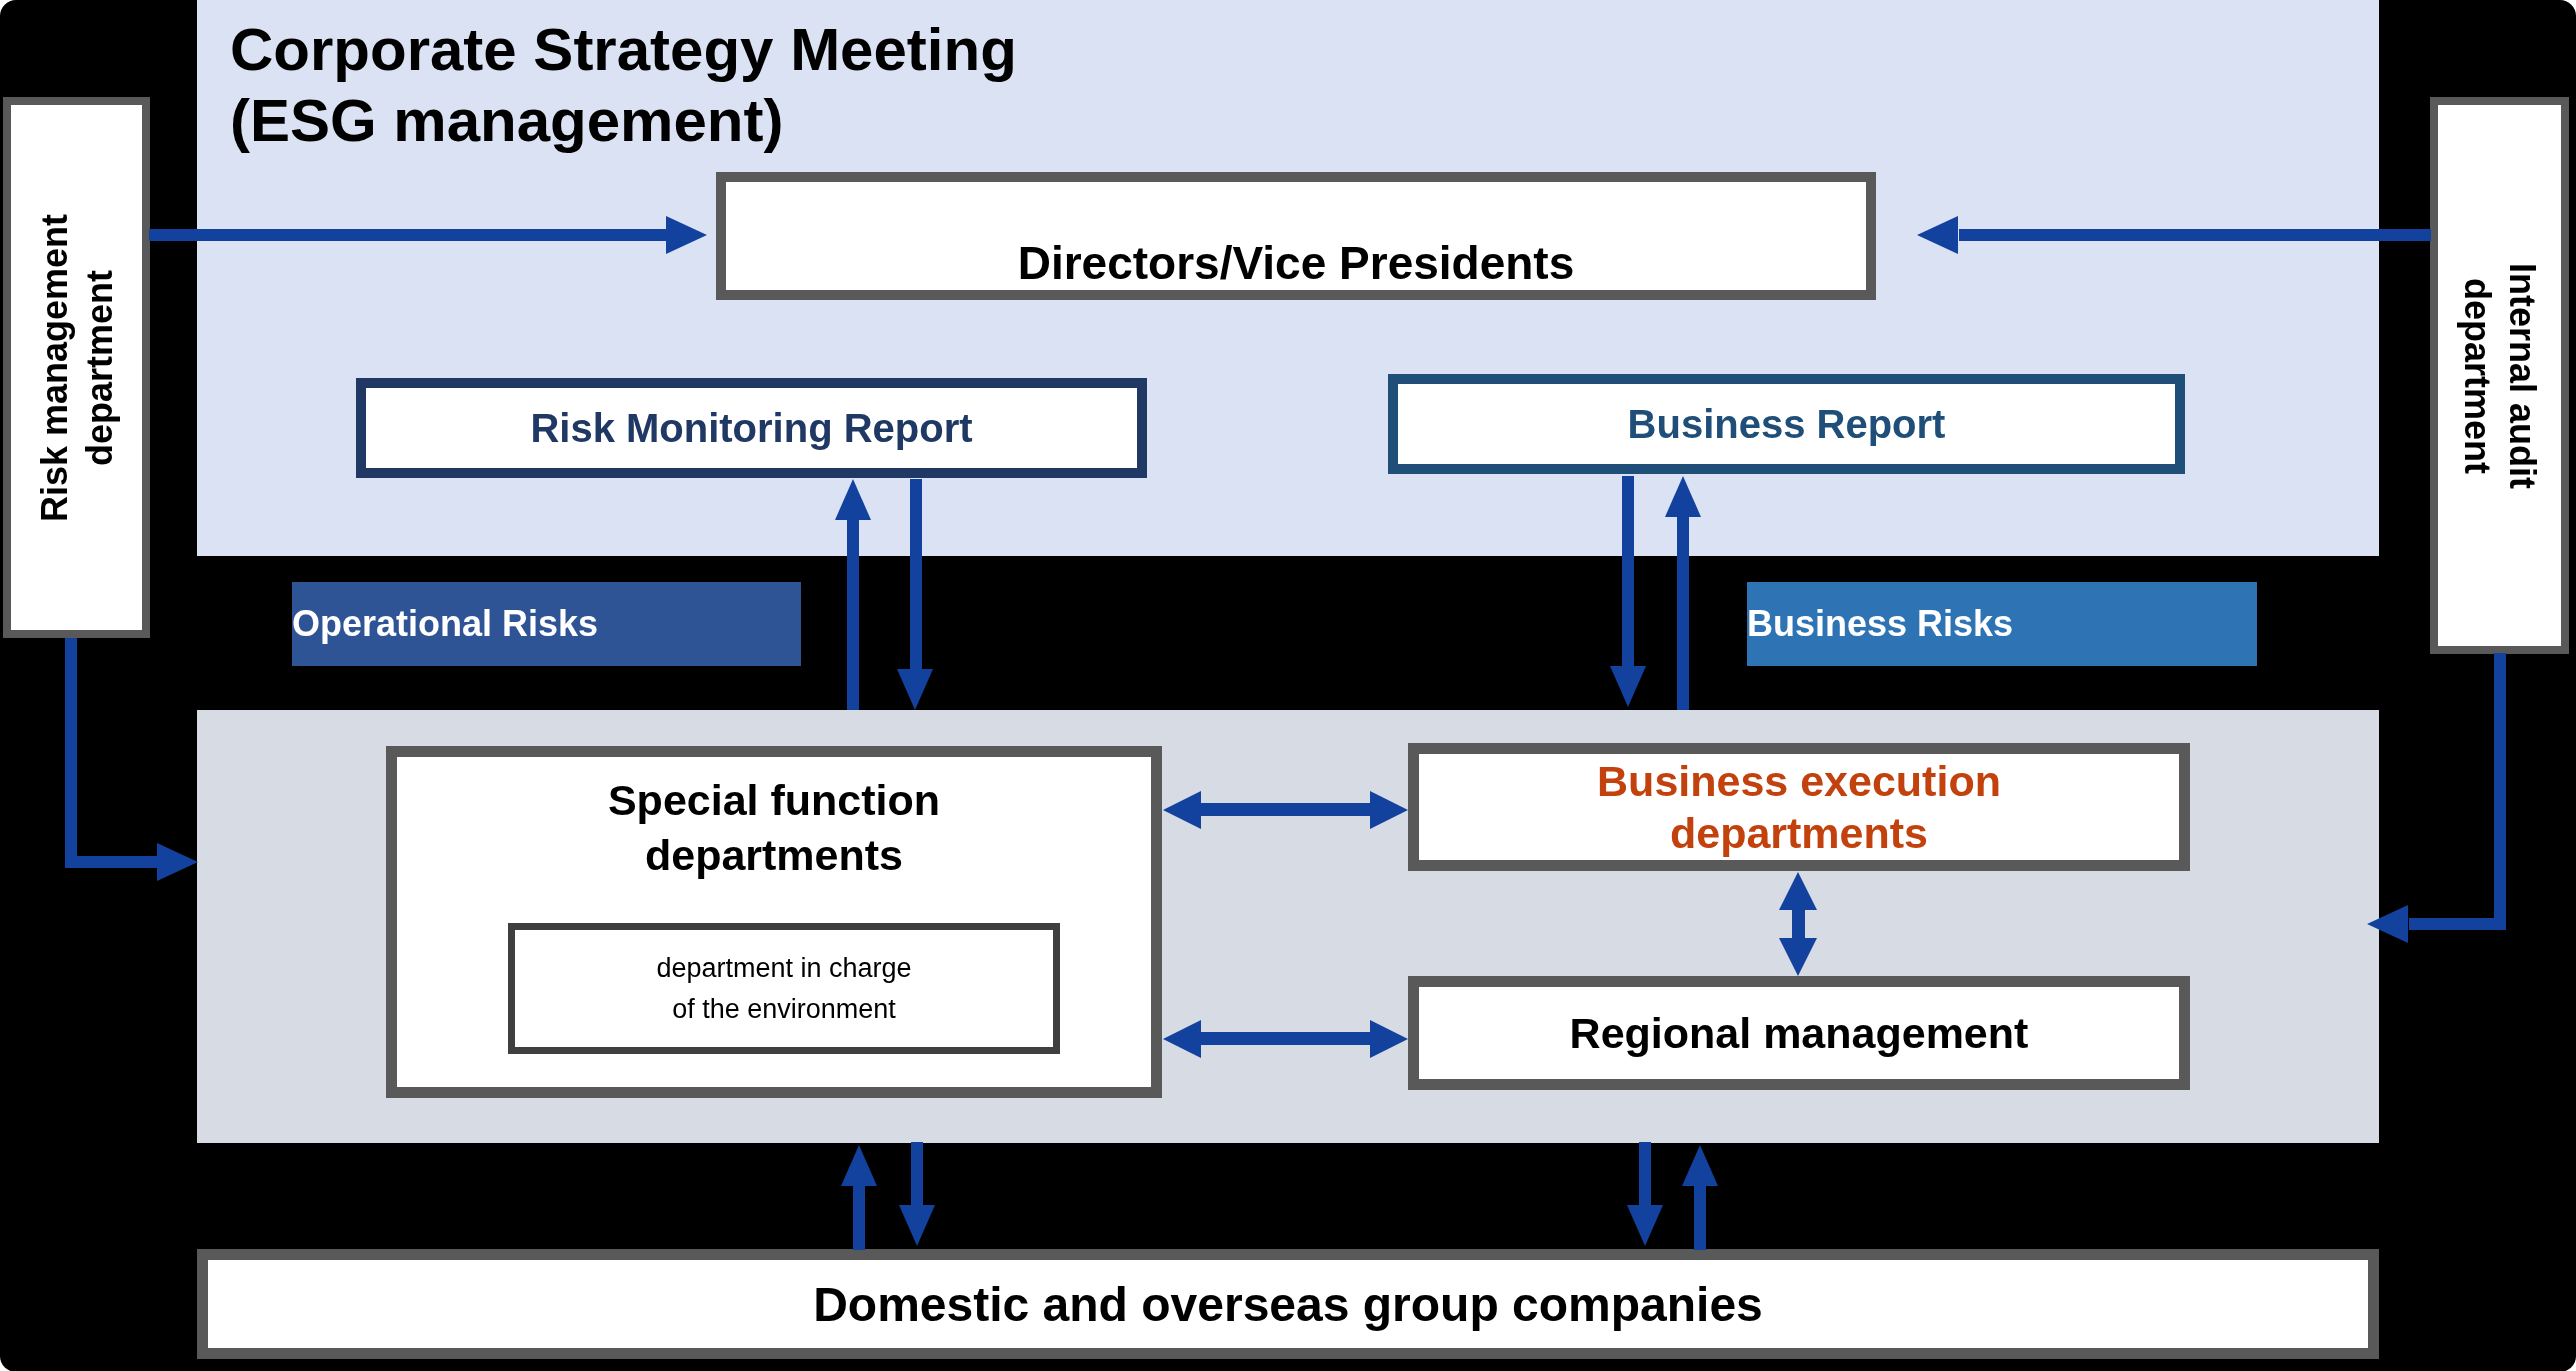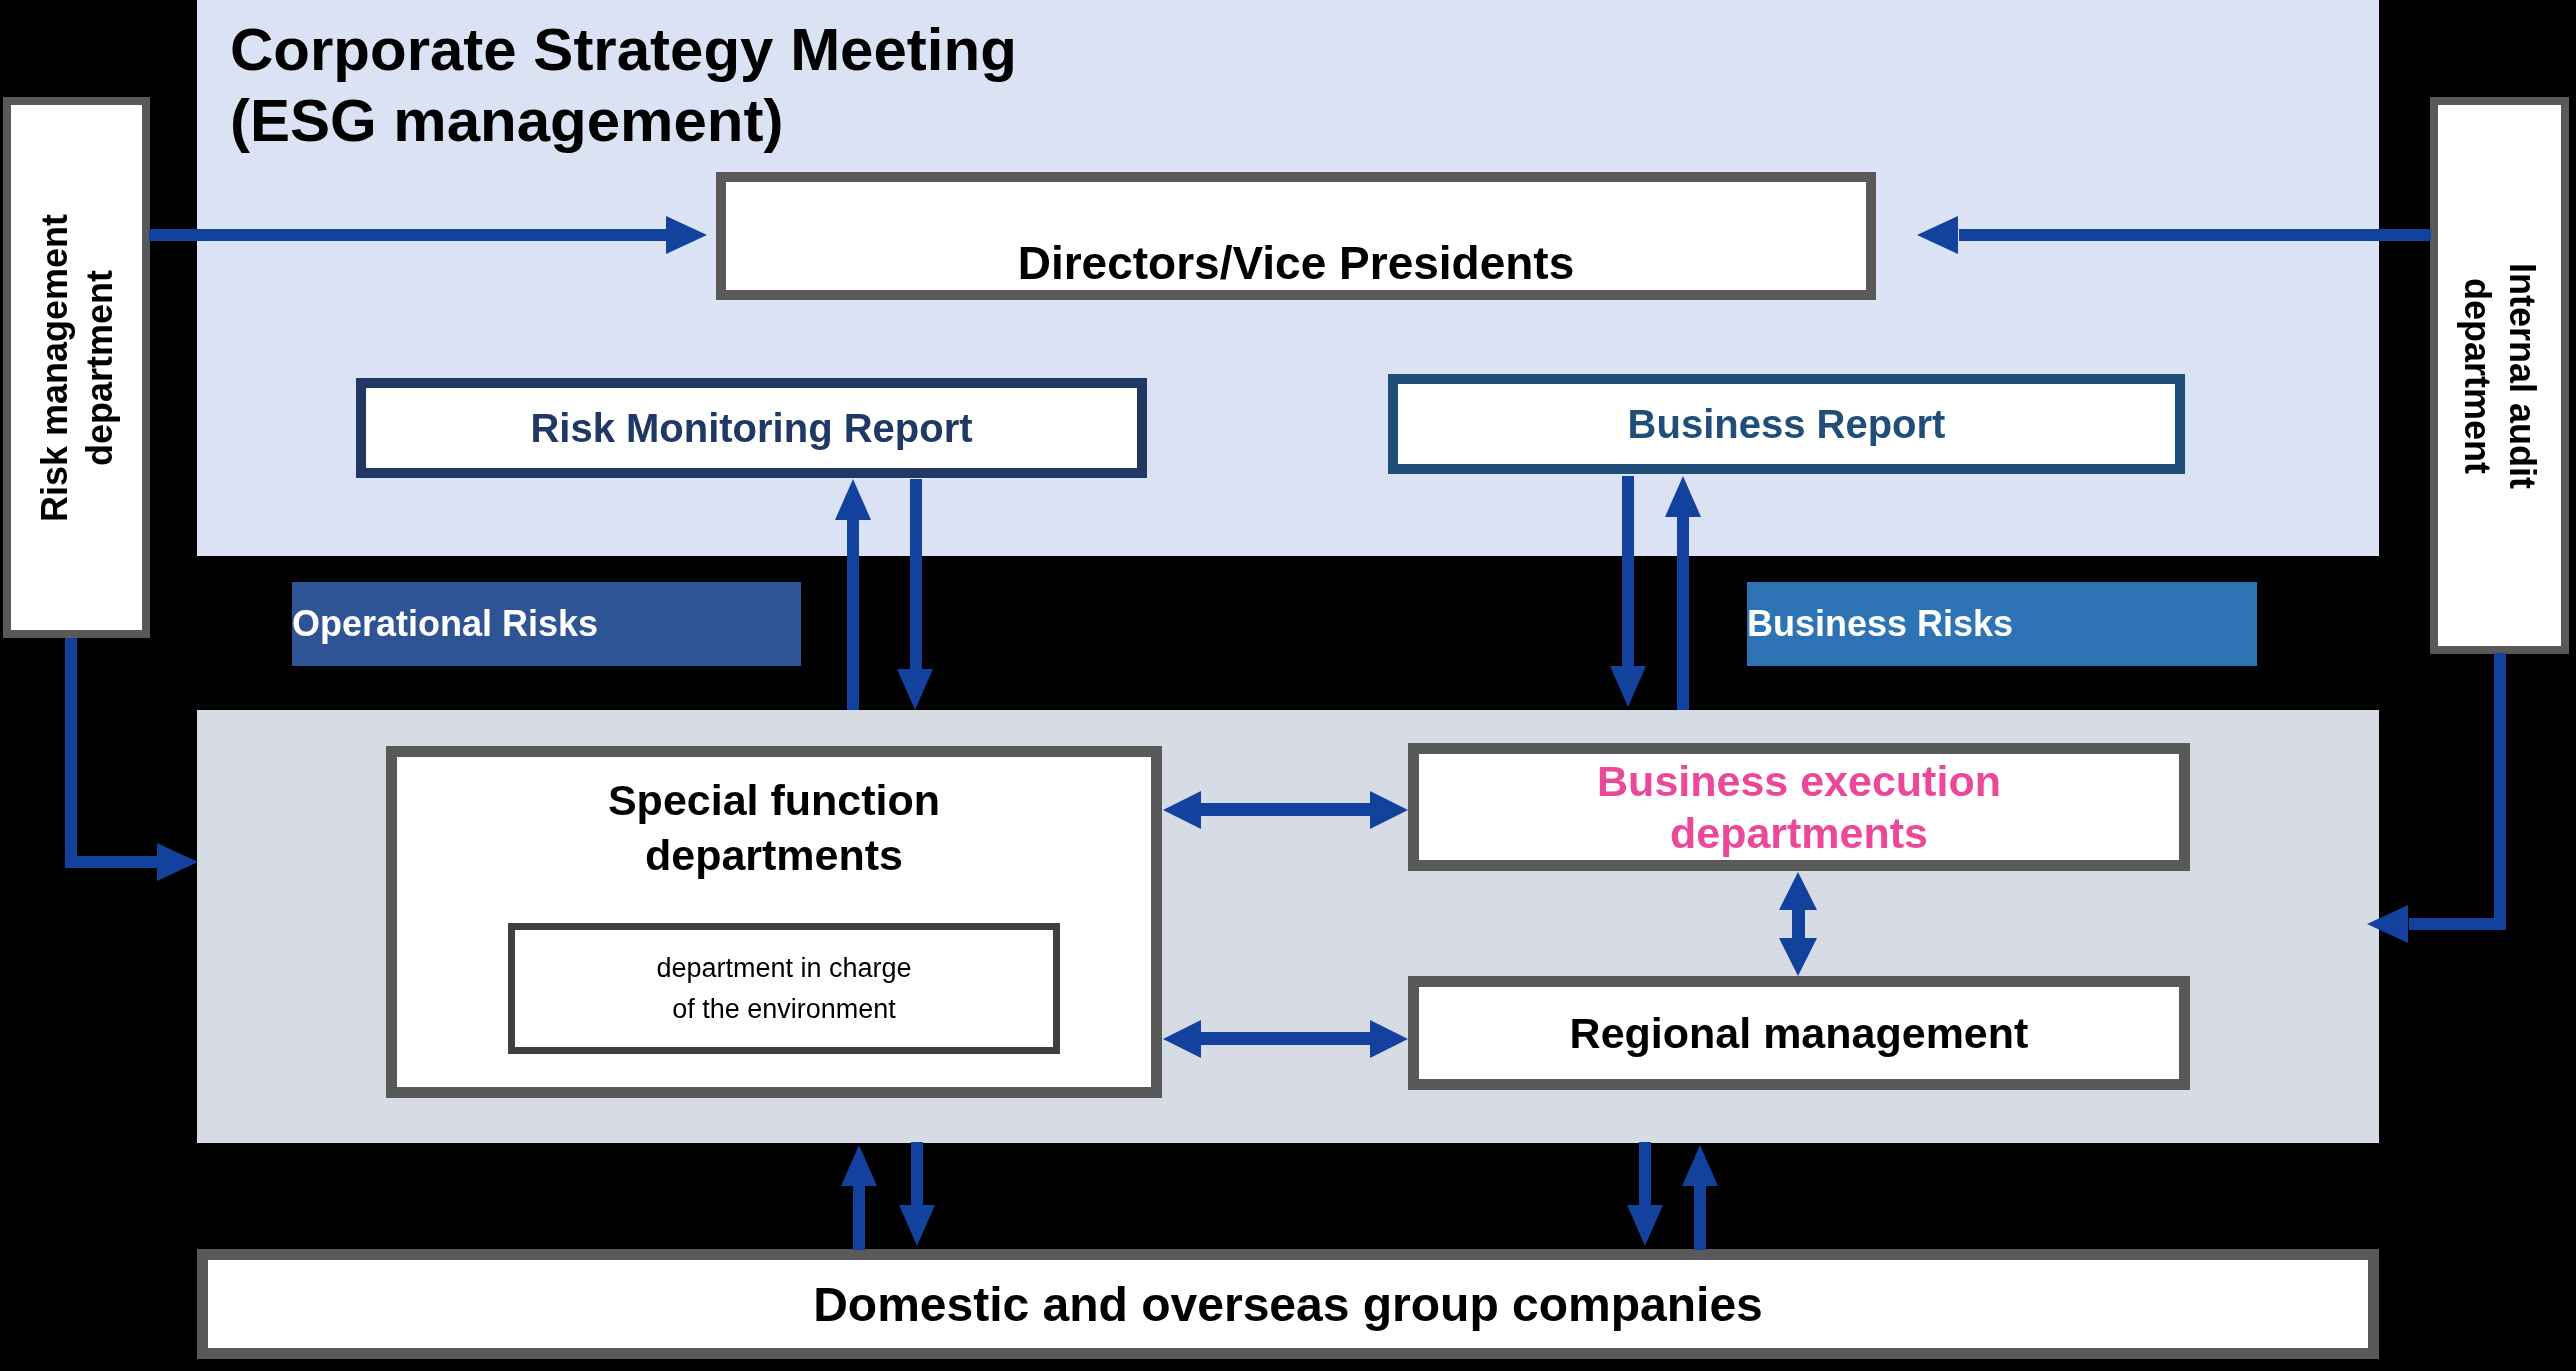--- a/index.html
+++ b/index.html
@@ -1,17 +1,17 @@
 <!DOCTYPE html>
 <html style="--c-page_bg: #000000; --c-top_panel: #dae2f3; --c-mid_panel: #d6dbe4; --c-box_border_gray: #595959; --c-env_border: #3f3f3f; --c-rmr_navy: #1f3864; --c-br_navy: #1f4e79; --c-operational_fill: #2f5496; --c-business_fill: #2e74b5; --c-arrow: #12419e;font-size:14px"><head>
 <meta charset="utf-8">
 <style>
   html,body{margin:0;padding:0;}
   .stage{position:relative;width:2576px;height:1372px;background:var(--c-page_bg,#000);
-         font-family:"Liberation Sans",sans-serif;overflow:hidden;}
+         font-family:"Liberation Sans",sans-serif;overflow:hidden;border-radius:16px;}
   .abs{position:absolute;}
   .panel{position:absolute;}
   .top-panel{left:197px;top:0;width:2182px;height:556px;background:var(--c-top_panel);}
   .mid-panel{left:197px;top:710px;width:2182px;height:433px;background:var(--c-mid_panel);}
   .title{left:230px;top:14px;font-size:60px;line-height:71px;font-weight:bold;color:#000;
          white-space:pre-line;}
   .box{position:absolute;background:#fff;box-sizing:border-box;display:flex;
        align-items:center;justify-content:center;text-align:center;}
   .gray-border{border:10.3px solid var(--c-box_border_gray);align-items:flex-end;}
   .directors{left:716px;top:172px;width:1160px;height:128px;font-size:46px;font-weight:bold;color:#000;}
@@ -22,21 +22,21 @@
   .risk-label{position:absolute;display:flex;align-items:center;
        color:#fff;font-size:36px;font-weight:bold;}
   .op-label{left:292px;top:582px;width:509px;height:84px;background:var(--c-operational_fill);}
   .biz-label{left:1747px;top:582px;width:510px;height:84px;background:var(--c-business_fill);}
   .sf-box{left:386px;top:746px;width:776px;height:352px;border:11.2px solid var(--c-box_border_gray);text-decoration:underline;}
   .sf-title{position:absolute;left:0;top:15.5px;width:100%;text-align:center;font-size:43px;
        line-height:55px;font-weight:bold;color:#000;white-space:pre-line;}
   .env-box{left:111px;top:166px;width:552px;height:131px;border:7px solid var(--c-env_border);
        font-size:27px;line-height:41px;color:#000;white-space:pre-line;}
   .be-box{left:1408px;top:743px;width:782px;height:128px;border:11.2px solid var(--c-box_border_gray);
-       font-size:43px;line-height:52px;font-weight:bold;color:#ec4899;white-space:pre-line;}
+       font-size:43px;line-height:52px;font-weight:bold;color:#c2410c;white-space:pre-line;}
   .rm-box{left:1408px;top:976px;width:782px;height:114px;border:11.2px solid var(--c-box_border_gray);
        font-size:43px;font-weight:bold;color:#000;}
   .bottom-box{left:197px;top:1249px;width:2182px;height:110px;border:11.2px solid var(--c-box_border_gray);
        font-size:48px;font-weight:bold;color:#000;}
   .vbox{border:8.6px solid var(--c-box_border_gray);}
   .left-vbox{left:2.6px;top:97px;width:147px;height:541px;}
   .right-vbox{left:2430px;top:97px;width:139px;height:557px;}
   .vtext{white-space:pre-line;text-align:center;font-size:36px;line-height:45px;font-weight:bold;
        color:#000;width:517px;flex:none;}
   .rot-ccw{transform:rotate(-90deg);}

